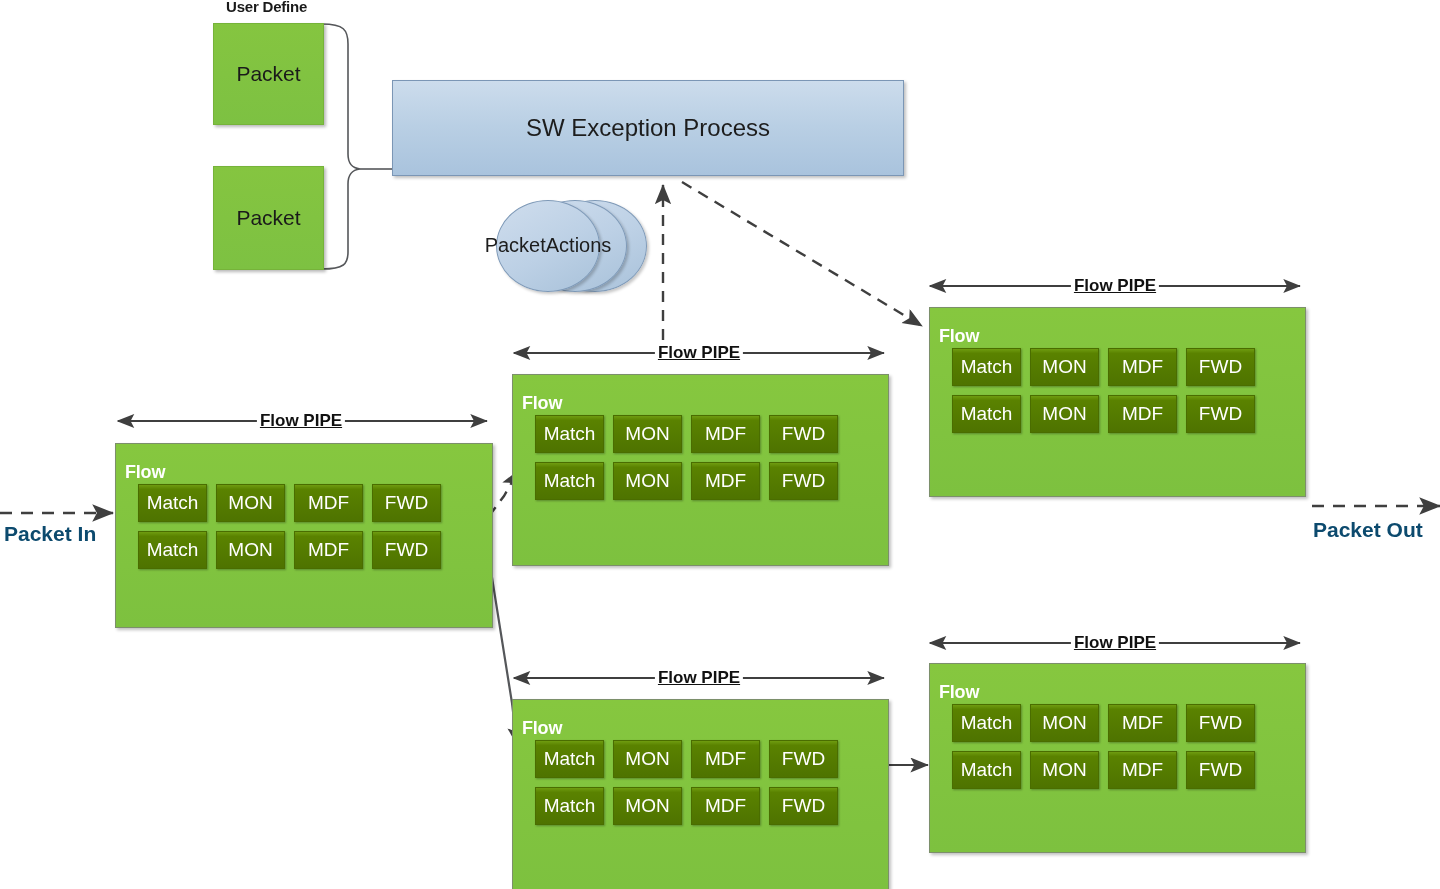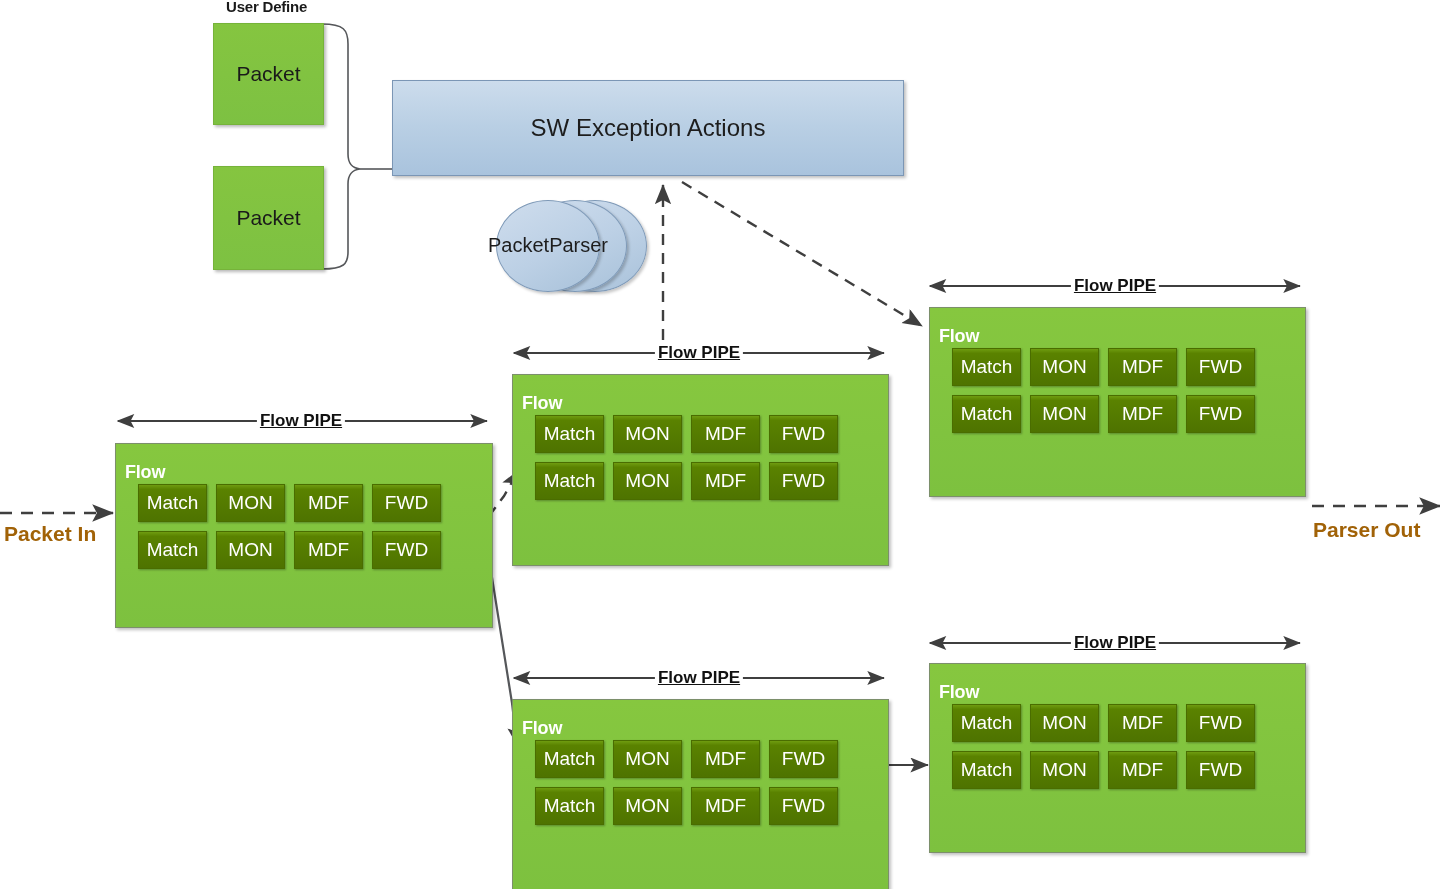--- a/index.html
+++ b/index.html
@@ -123,21 +123,21 @@
     white-space: nowrap;
     transform: translate(-50%, -50%);
     text-decoration: underline;
   }
 
   
   .pkt-label {
     position: absolute;
     font-size: 21px;
     font-weight: bold;
-    color: #a16207;
+    color: #0c4a6e;
     white-space: nowrap;
   }
 
   svg.overlay {
     position: absolute;
     left: 0; top: 0;
     width: 1440px;
     height: 889px;
     pointer-events: none;
   }
@@ -198,28 +198,28 @@
 
   <div class="ud-box blocklayer" style="left:213px; top:23px; width:109px; height:100px;">
     <span>Packet</span>
   </div>
 
   <div class="ud-box blocklayer" style="left:213px; top:166px; width:109px; height:102px;">
     <span>Packet</span>
   </div>
 
   <div class="sw-box blocklayer" style="left:392px; top:80px; width:510px; height:94px;">
-    <span>SW Exception Actions</span>
+    <span>SW Exception Process</span>
   </div>
 
   <div class="pp-circle blocklayer" style="left:543px; top:200px; width:102px; height:90px;"></div>
   <div class="pp-circle blocklayer" style="left:523px; top:200px; width:102px; height:90px;"></div>
   <div class="pp-circle pp-front blocklayer" style="left:496px; top:200px; width:102px; height:90px;">
     <span>Packet</span>
-    <span>Parser</span>
+    <span>Actions</span>
   </div>
 
   <div class="flow-block blocklayer" style="left:115px; top:443px; width:376px; height:183px;">
     <div class="flow-title">Flow</div>
     <div class="cell-grid">
       <div class="cell">Match</div>
       <div class="cell">MON</div>
       <div class="cell">MDF</div>
       <div class="cell">FWD</div>
       <div class="cell">Match</div>
@@ -285,15 +285,15 @@
     </div>
   </div>
 
   <div class="pipe-label toplayer" style="left:301px; top:421px;">Flow PIPE</div>
   <div class="pipe-label toplayer" style="left:699px; top:353px;">Flow PIPE</div>
   <div class="pipe-label toplayer" style="left:1115px; top:286px;">Flow PIPE</div>
   <div class="pipe-label toplayer" style="left:699px; top:678px;">Flow PIPE</div>
   <div class="pipe-label toplayer" style="left:1115px; top:643px;">Flow PIPE</div>
 
   <div class="pkt-label toplayer" style="left:4px; top:522px;">Packet In</div>
-  <div class="pkt-label toplayer" style="left:1313px; top:518px;">Parser Out</div>
+  <div class="pkt-label toplayer" style="left:1313px; top:518px;">Packet Out</div>
 
 </div>
 
 </body></html>

